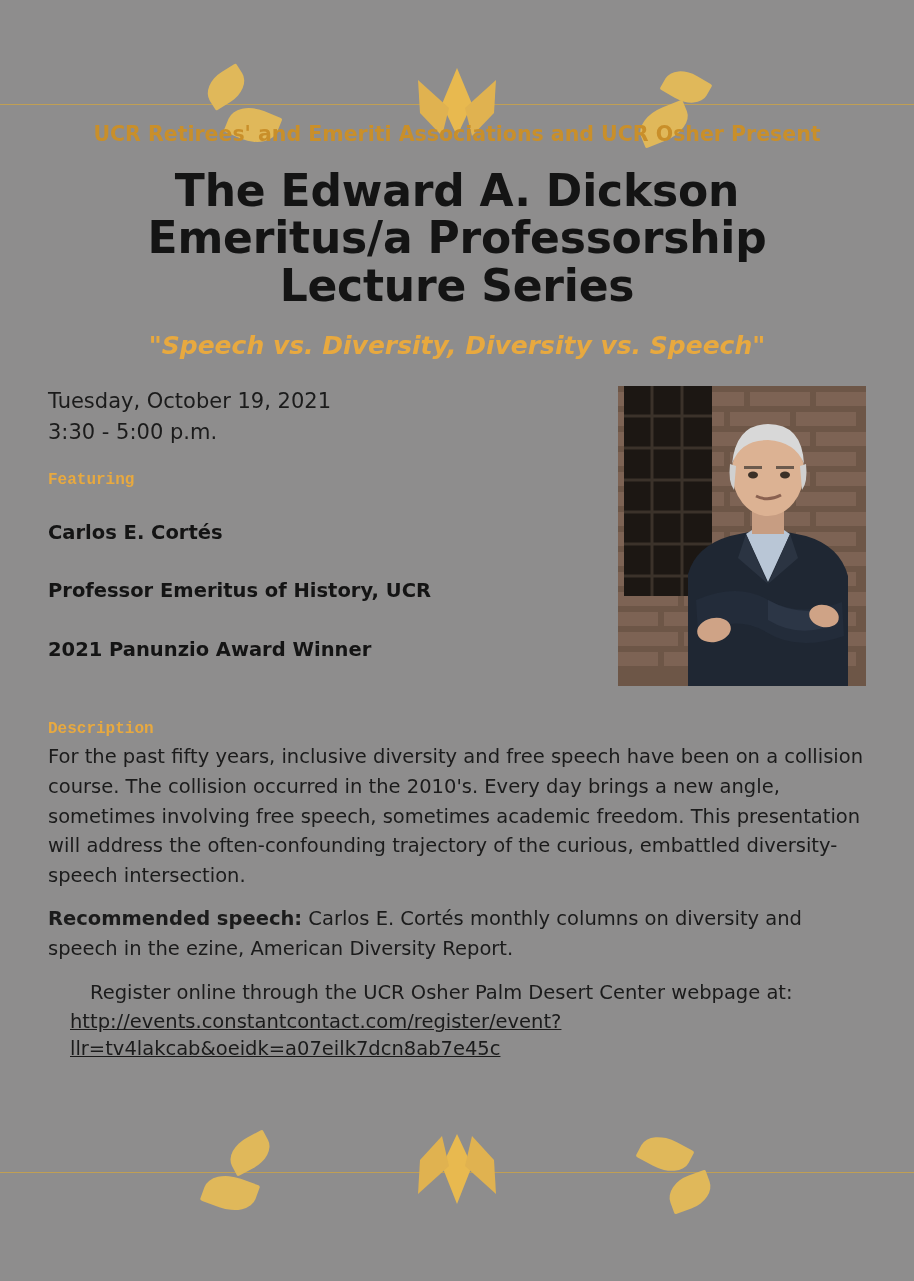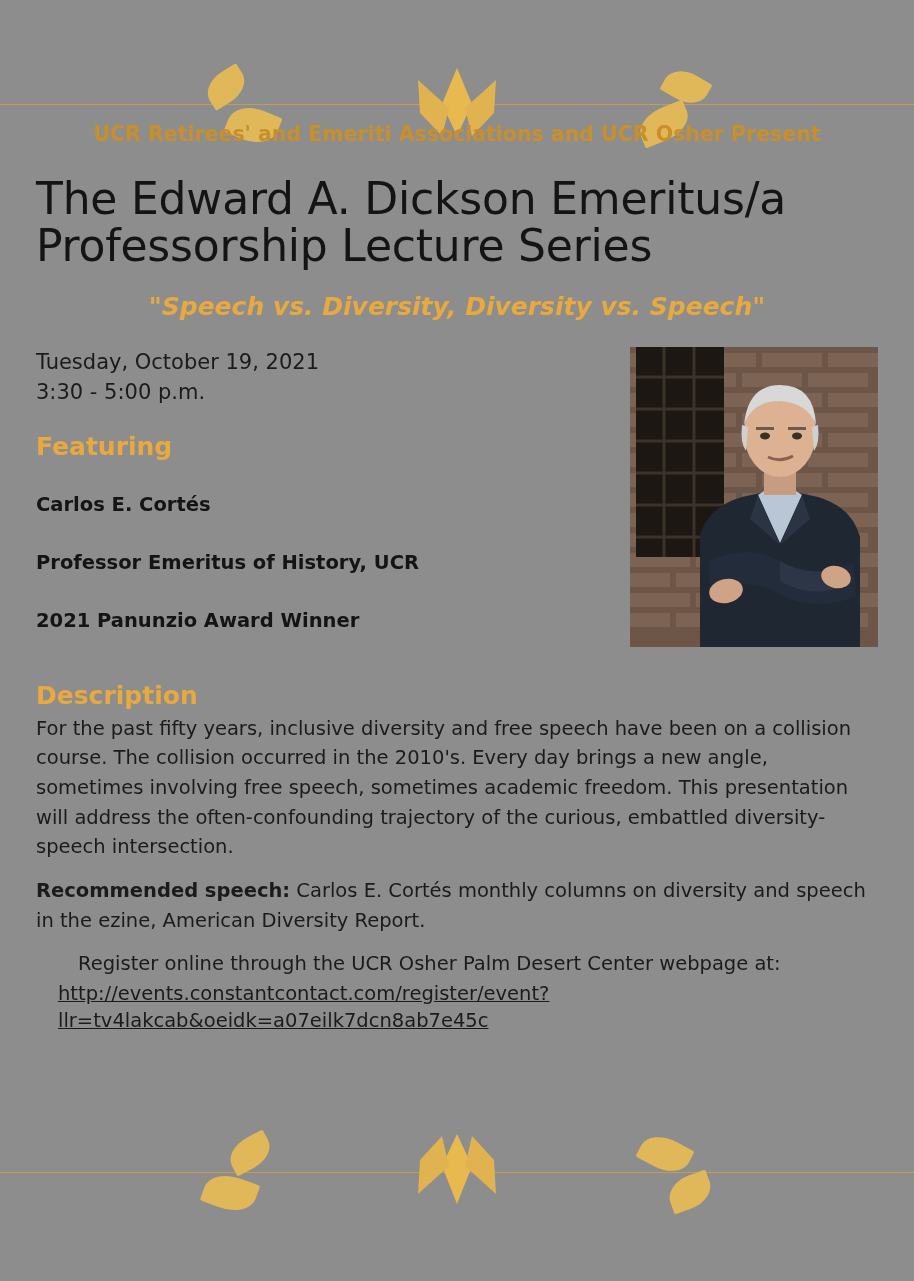--- a/index.html
+++ b/index.html
@@ -57,40 +57,40 @@
     width: 110px;
     height: 80px;
   }
 
   
   .content {
     position: absolute;
     left: 0;
     right: 0;
     top: 118px;
-    padding: 0 36px;
+    padding: 0 48px;
     box-sizing: border-box;
   }
 
   .presenter {
     text-align: center;
     color: #c98f2a;
     font-weight: bold;
     font-size: 20.5px;
     line-height: 1.6;
     margin: 0 40px 6px 40px;
   }
 
   .title {
-    text-align: left;
+    text-align: center;
     font-size: 44px;
     line-height: 1.08;
-    font-weight: normal;
+    font-weight: bold;
     color: #141414;
-    margin: 24px 0 0 0;
+    margin: 16px 0 0 0;
     letter-spacing: -0.2px;
   }
 
   .subtitle {
     text-align: center;
     color: #e8a93f;
     font-style: italic;
     font-weight: bold;
     font-size: 25px;
     margin: 22px 0 26px 0;
@@ -115,23 +115,24 @@
   .when {
     font-size: 21px;
     line-height: 1.45;
     color: #1b1b1b;
     max-width: 560px;
   }
 
   .section-head {
     color: #e8a93f;
     font-weight: bold;
-    font-size: 25px;
+    font-size: 16px;
     margin-top: 24px;
     margin-bottom: 4px;
+    font-family: Liberation Mono, monospace;
   }
 
   .speaker-line {
     font-weight: bold;
     font-size: 19.5px;
     line-height: 1.5;
     color: #141414;
     margin-top: 29px;
   }
 

